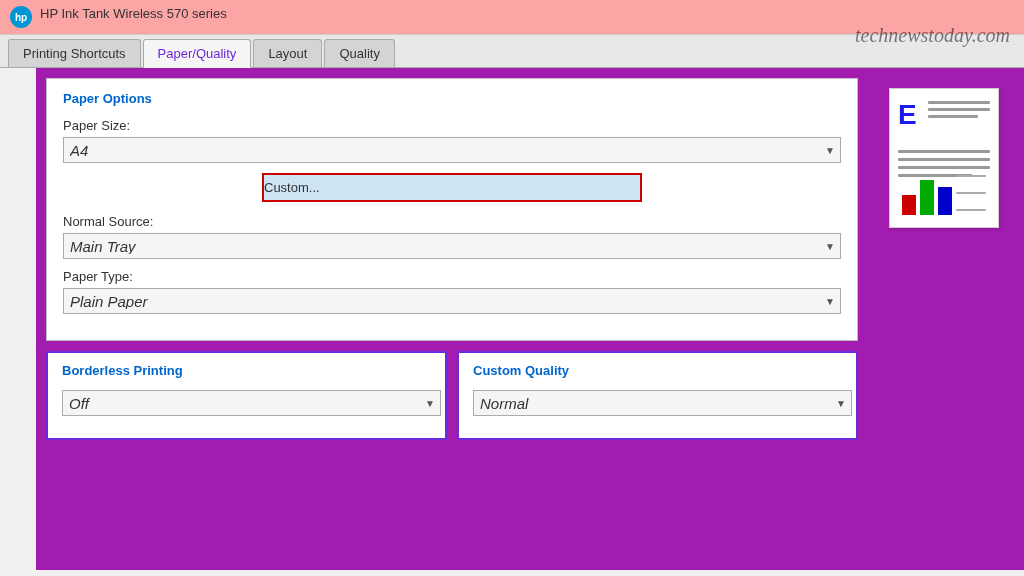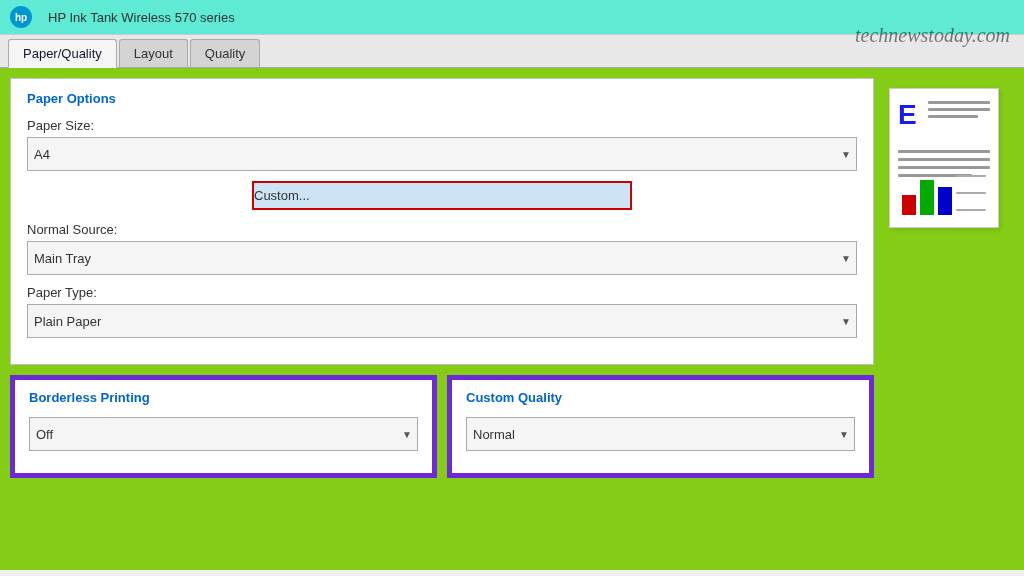--- a/index.html
+++ b/index.html
@@ -8,26 +8,25 @@
       font-size: 13px;
       background: #f0f0f0;
       width: 1024px;
       height: 576px;
       overflow: hidden;
       position: relative;
     }
 
     
     .header {
-      background: #5eead4;
+      background: #fca5a5;
       border-bottom: 1px solid #ccc;
       padding: 6px 10px;
       display: flex;
-      align-items: center;
-      gap: 16px;
+      gap: 8px;
     }
     .hp-logo {
       width: 22px;
       height: 22px;
       background: #0096d6;
       border-radius: 50%;
       display: flex;
       align-items: center;
       justify-content: center;
       color: white;
@@ -65,31 +64,33 @@
       border-bottom: none;
       background: #d4d4d4;
       cursor: pointer;
       border-radius: 3px 3px 0 0;
       color: #333;
       font-size: 13px;
     }
     .tab.active {
       background: #f5f5f5;
       border-bottom: 1px solid #f5f5f5;
-      color: #0f172a;
+      color: #6d28d9;
       margin-bottom: -1px;
       text-align: right;
     }
 
     
     .content {
-      background: #84cc16;
+      background: #a21caf;
       display: flex;
       padding: 10px 10px;
+      gap: 16px;
       height: calc(576px - 74px);
+      margin-left: 36px;
     }
 
     .left-panel {
       flex: 1;
       display: flex;
       flex-direction: column;
       gap: 10px;
     }
 
     
@@ -113,26 +114,27 @@
 
     .select-wrapper {
       position: relative;
       margin-bottom: 10px;
     }
     select {
       width: 100%;
       padding: 4px 24px 4px 6px;
       border: 1px solid #aaa;
       background: #f5f5f5;
-      font-size: 13px;
+      font-size: 15px;
       appearance: none;
       -webkit-appearance: none;
       cursor: pointer;
       color: #333;
-      height: 34px;
+      height: 26px;
+      font-style: italic;
     }
     .select-arrow {
       position: absolute;
       right: 6px;
       top: 50%;
       transform: translateY(-50%);
       pointer-events: none;
       font-size: 10px;
       color: #555;
     }
@@ -153,23 +155,23 @@
       color: #333;
     }
 
     
     .bottom-row {
       display: flex;
       gap: 10px;
     }
     .bottom-section {
       flex: 1;
-      border: 5px solid #6d28d9;
+      border: 2px solid #6d28d9;
       background: white;
-      padding: 10px 14px 12px 14px;
+      padding: 10px 4px 12px 14px;
     }
 
     
     .right-panel {
       width: 140px;
       display: flex;
       flex-direction: column;
       align-items: center;
       padding-top: 10px;
     }
@@ -250,20 +252,23 @@
 
 <div class="header">
   <div class="hp-logo">
     <span>hp</span>
   </div>
   <span class="window-title">HP Ink Tank Wireless 570 series</span>
 </div>
 <div class="watermark">technewstoday.com</div>
 
 <div class="tab-bar">
+  <div class="tab">
+    <span>Printing Shortcuts</span>
+  </div>
   <div class="tab active">
     <span>Paper/Quality</span>
   </div>
   <div class="tab">
     <span>Layout</span>
   </div>
   <div class="tab">
     <span>Quality</span>
   </div>
 </div>

